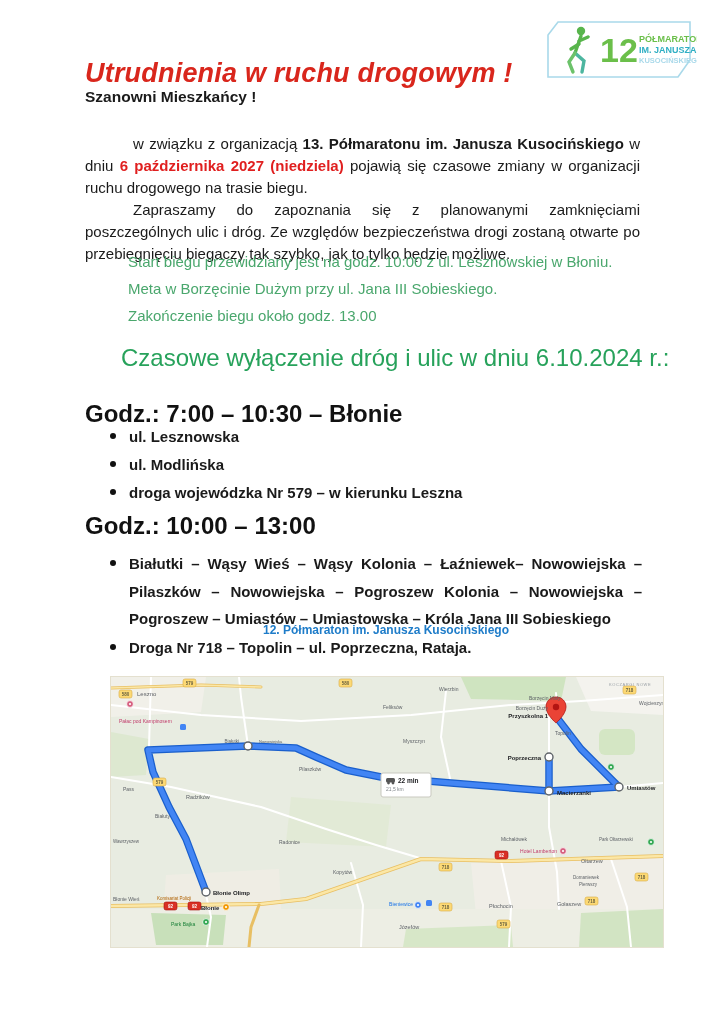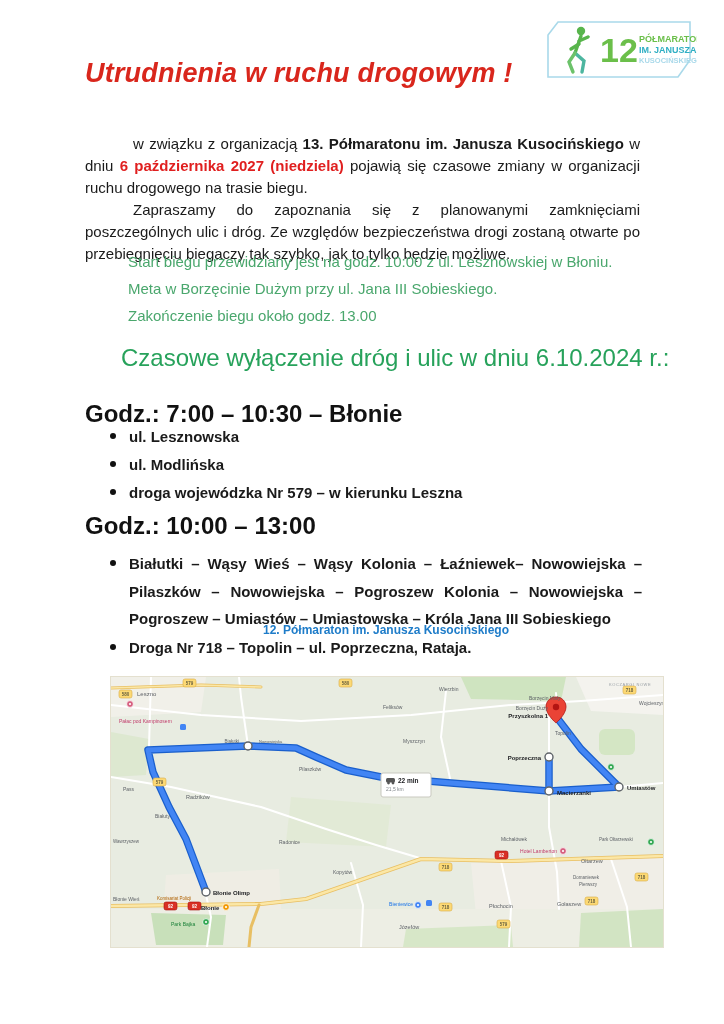--- a/index.html
+++ b/index.html
@@ -66,20 +66,21 @@
       <path d="M32,33 L41,41 L39,52" stroke="#4db6a0"></path>
       <path d="M32,33 L26,42 L30,52" stroke="#6cc26a"></path>
     </g>
     <text x="57" y="42" class="logo-txt" font-size="34"><tspan fill="#6bbf4a">12</tspan></text>
     <text x="96" y="22" class="logo-txt" font-size="9" fill="#6bbf4a">PÓŁMARATON</text>
     <text x="96" y="33" class="logo-txt" font-size="9" fill="#2fafc4">IM. JANUSZA</text>
     <text x="96" y="43" class="logo-txt" font-size="7.5" fill="#a9d9ea">KUSOCIŃSKIEGO</text>
   </svg>
 
   <div class="abs title">Utrudnienia w ruchu drogowym !</div>
+  <div class="abs greeting">Szanowni Mieszkańcy !</div>
 
   <p class="abs para p1"><span>w związku z organizacją </span><span class="bold">13. Półmaratonu im. Janusza Kusocińskiego</span><span> w dniu </span><span class="red">6 października 2027 (niedziela)</span><span> pojawią się czasowe zmiany w organizacji ruchu drogowego na trasie biegu.</span></p>
 
   <p class="abs para p2">Zapraszamy do zapoznania się z planowanymi zamknięciami poszczególnych ulic i dróg. Ze względów bezpieczeństwa drogi zostaną otwarte po przebiegnięciu biegaczy tak szybko, jak to tylko będzie możliwe.</p>
 
   <div class="abs green-block">
     <div>Start biegu przewidziany jest na godz. 10:00 z ul. Lesznowskiej w Błoniu.</div>
     <div>Meta w Borzęcinie Dużym przy ul. Jana III Sobieskiego.</div>
     <div>Zakończenie biegu około godz. 13.00</div>
   </div>

